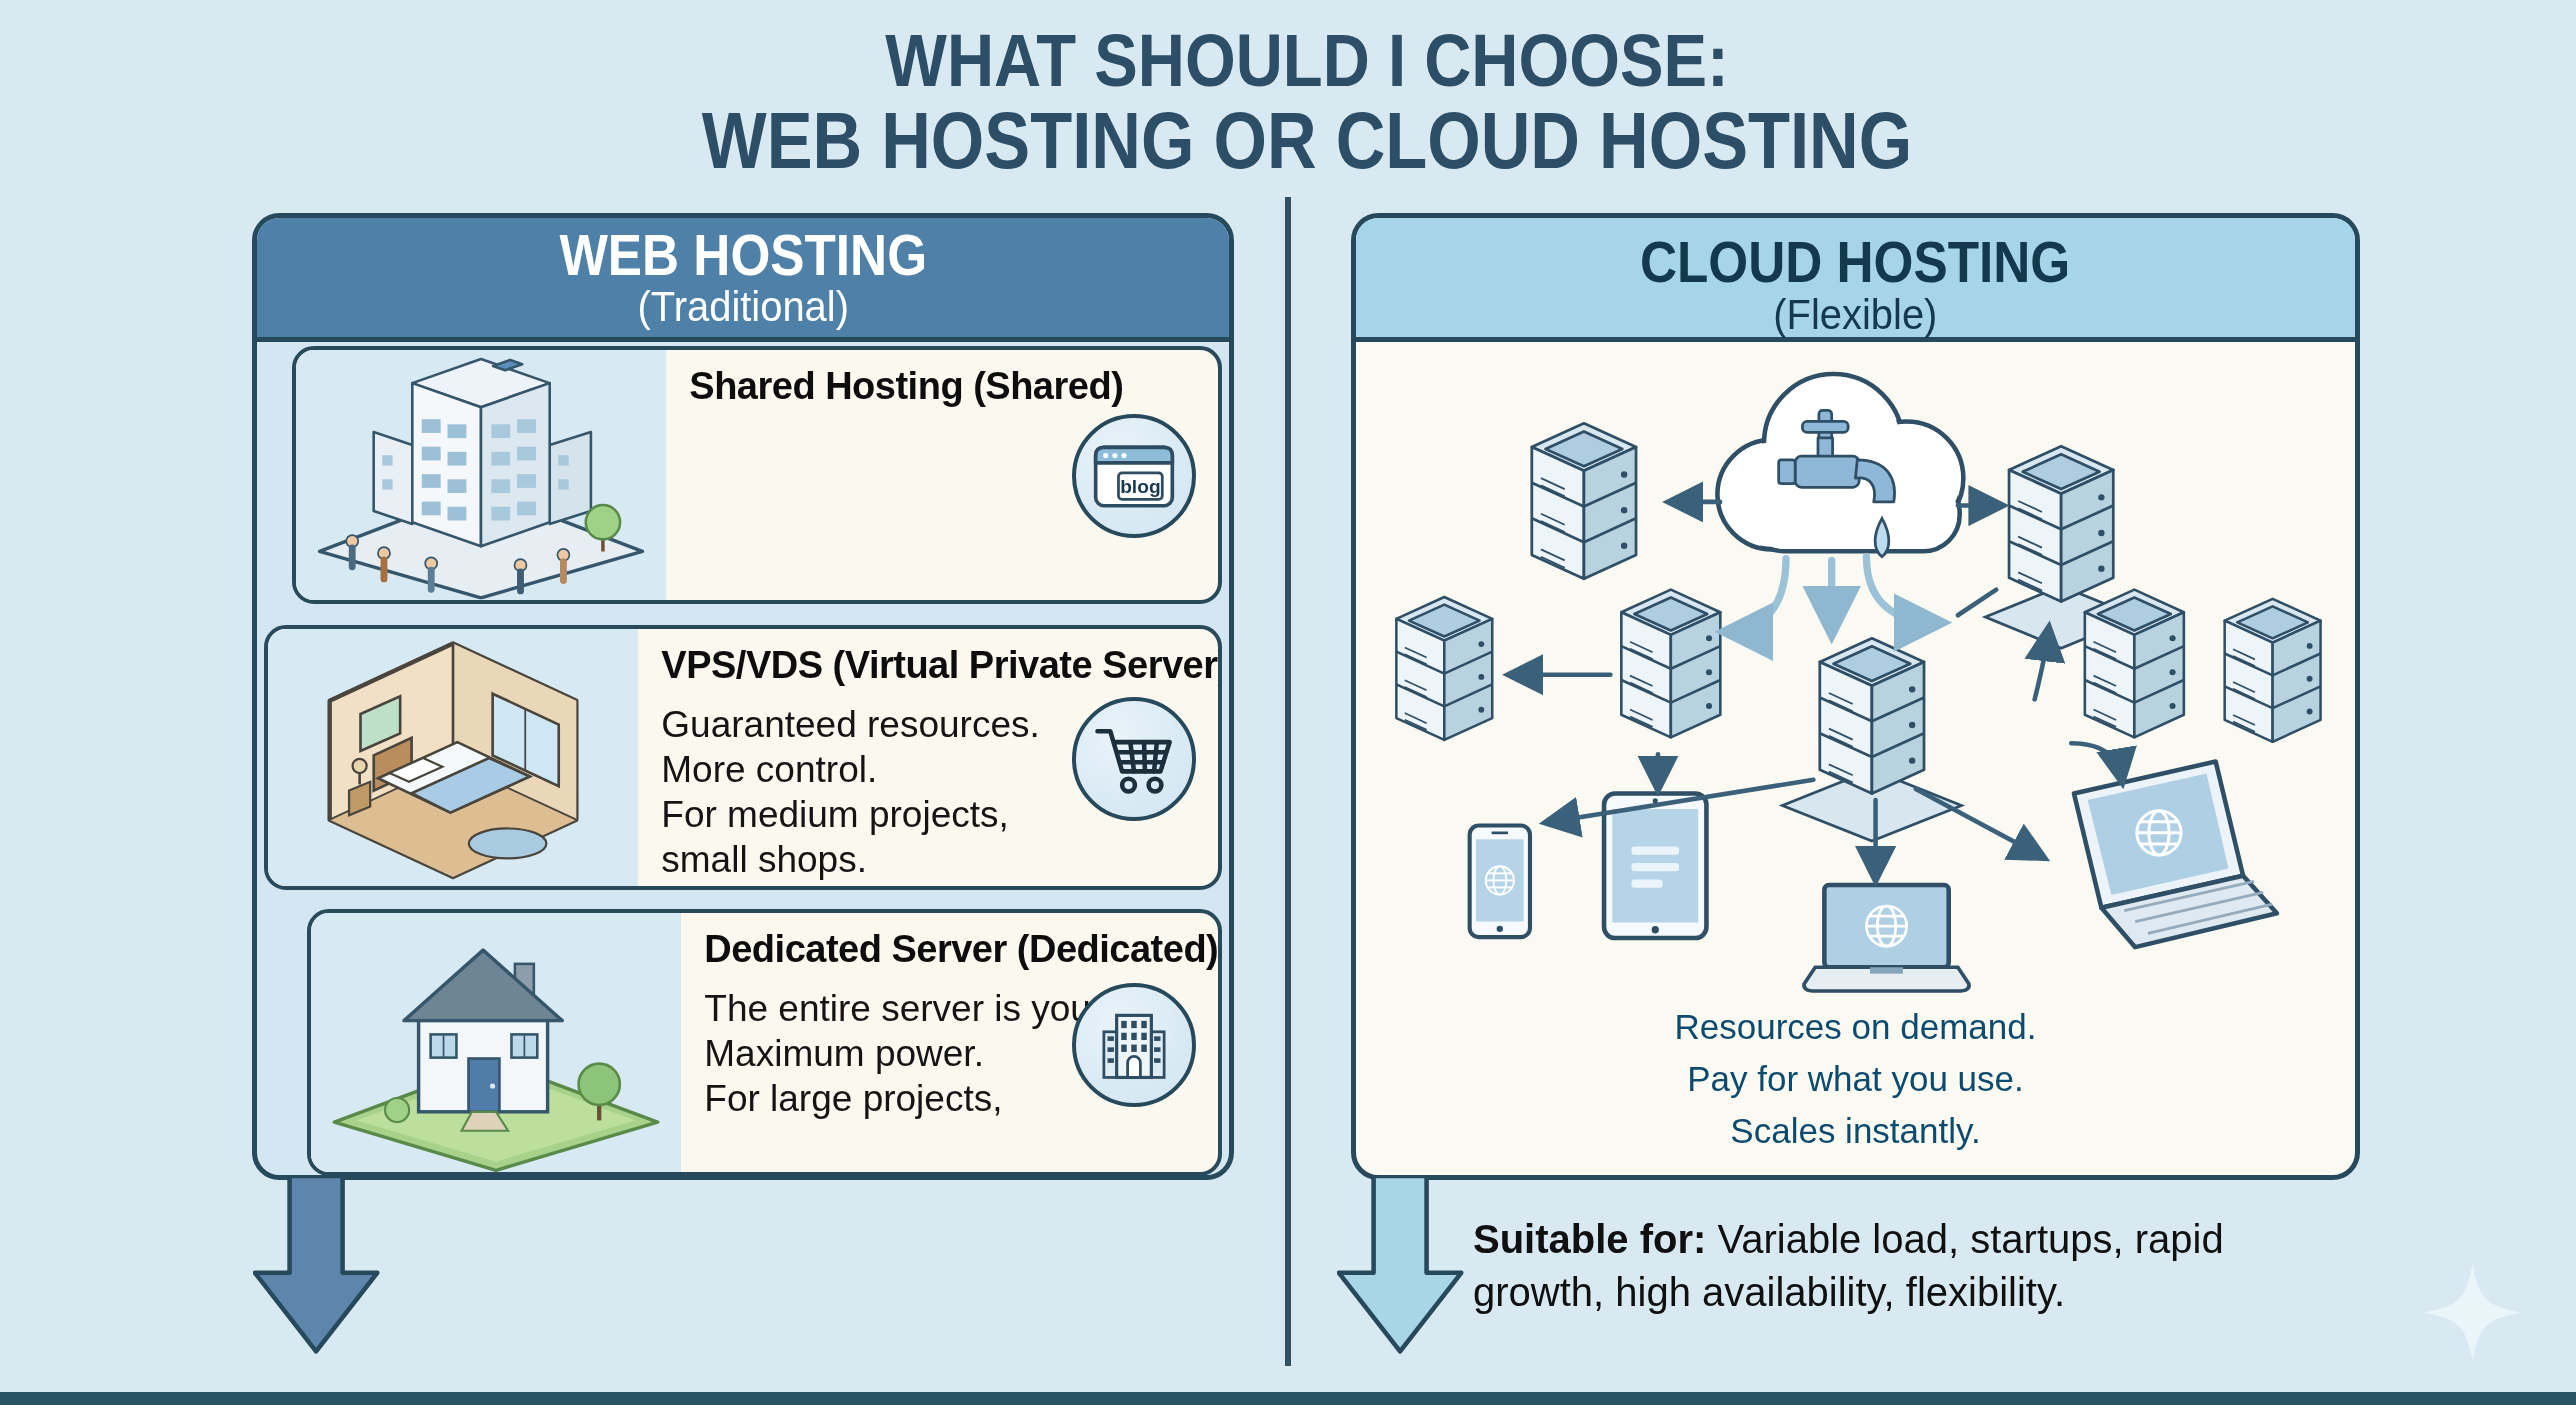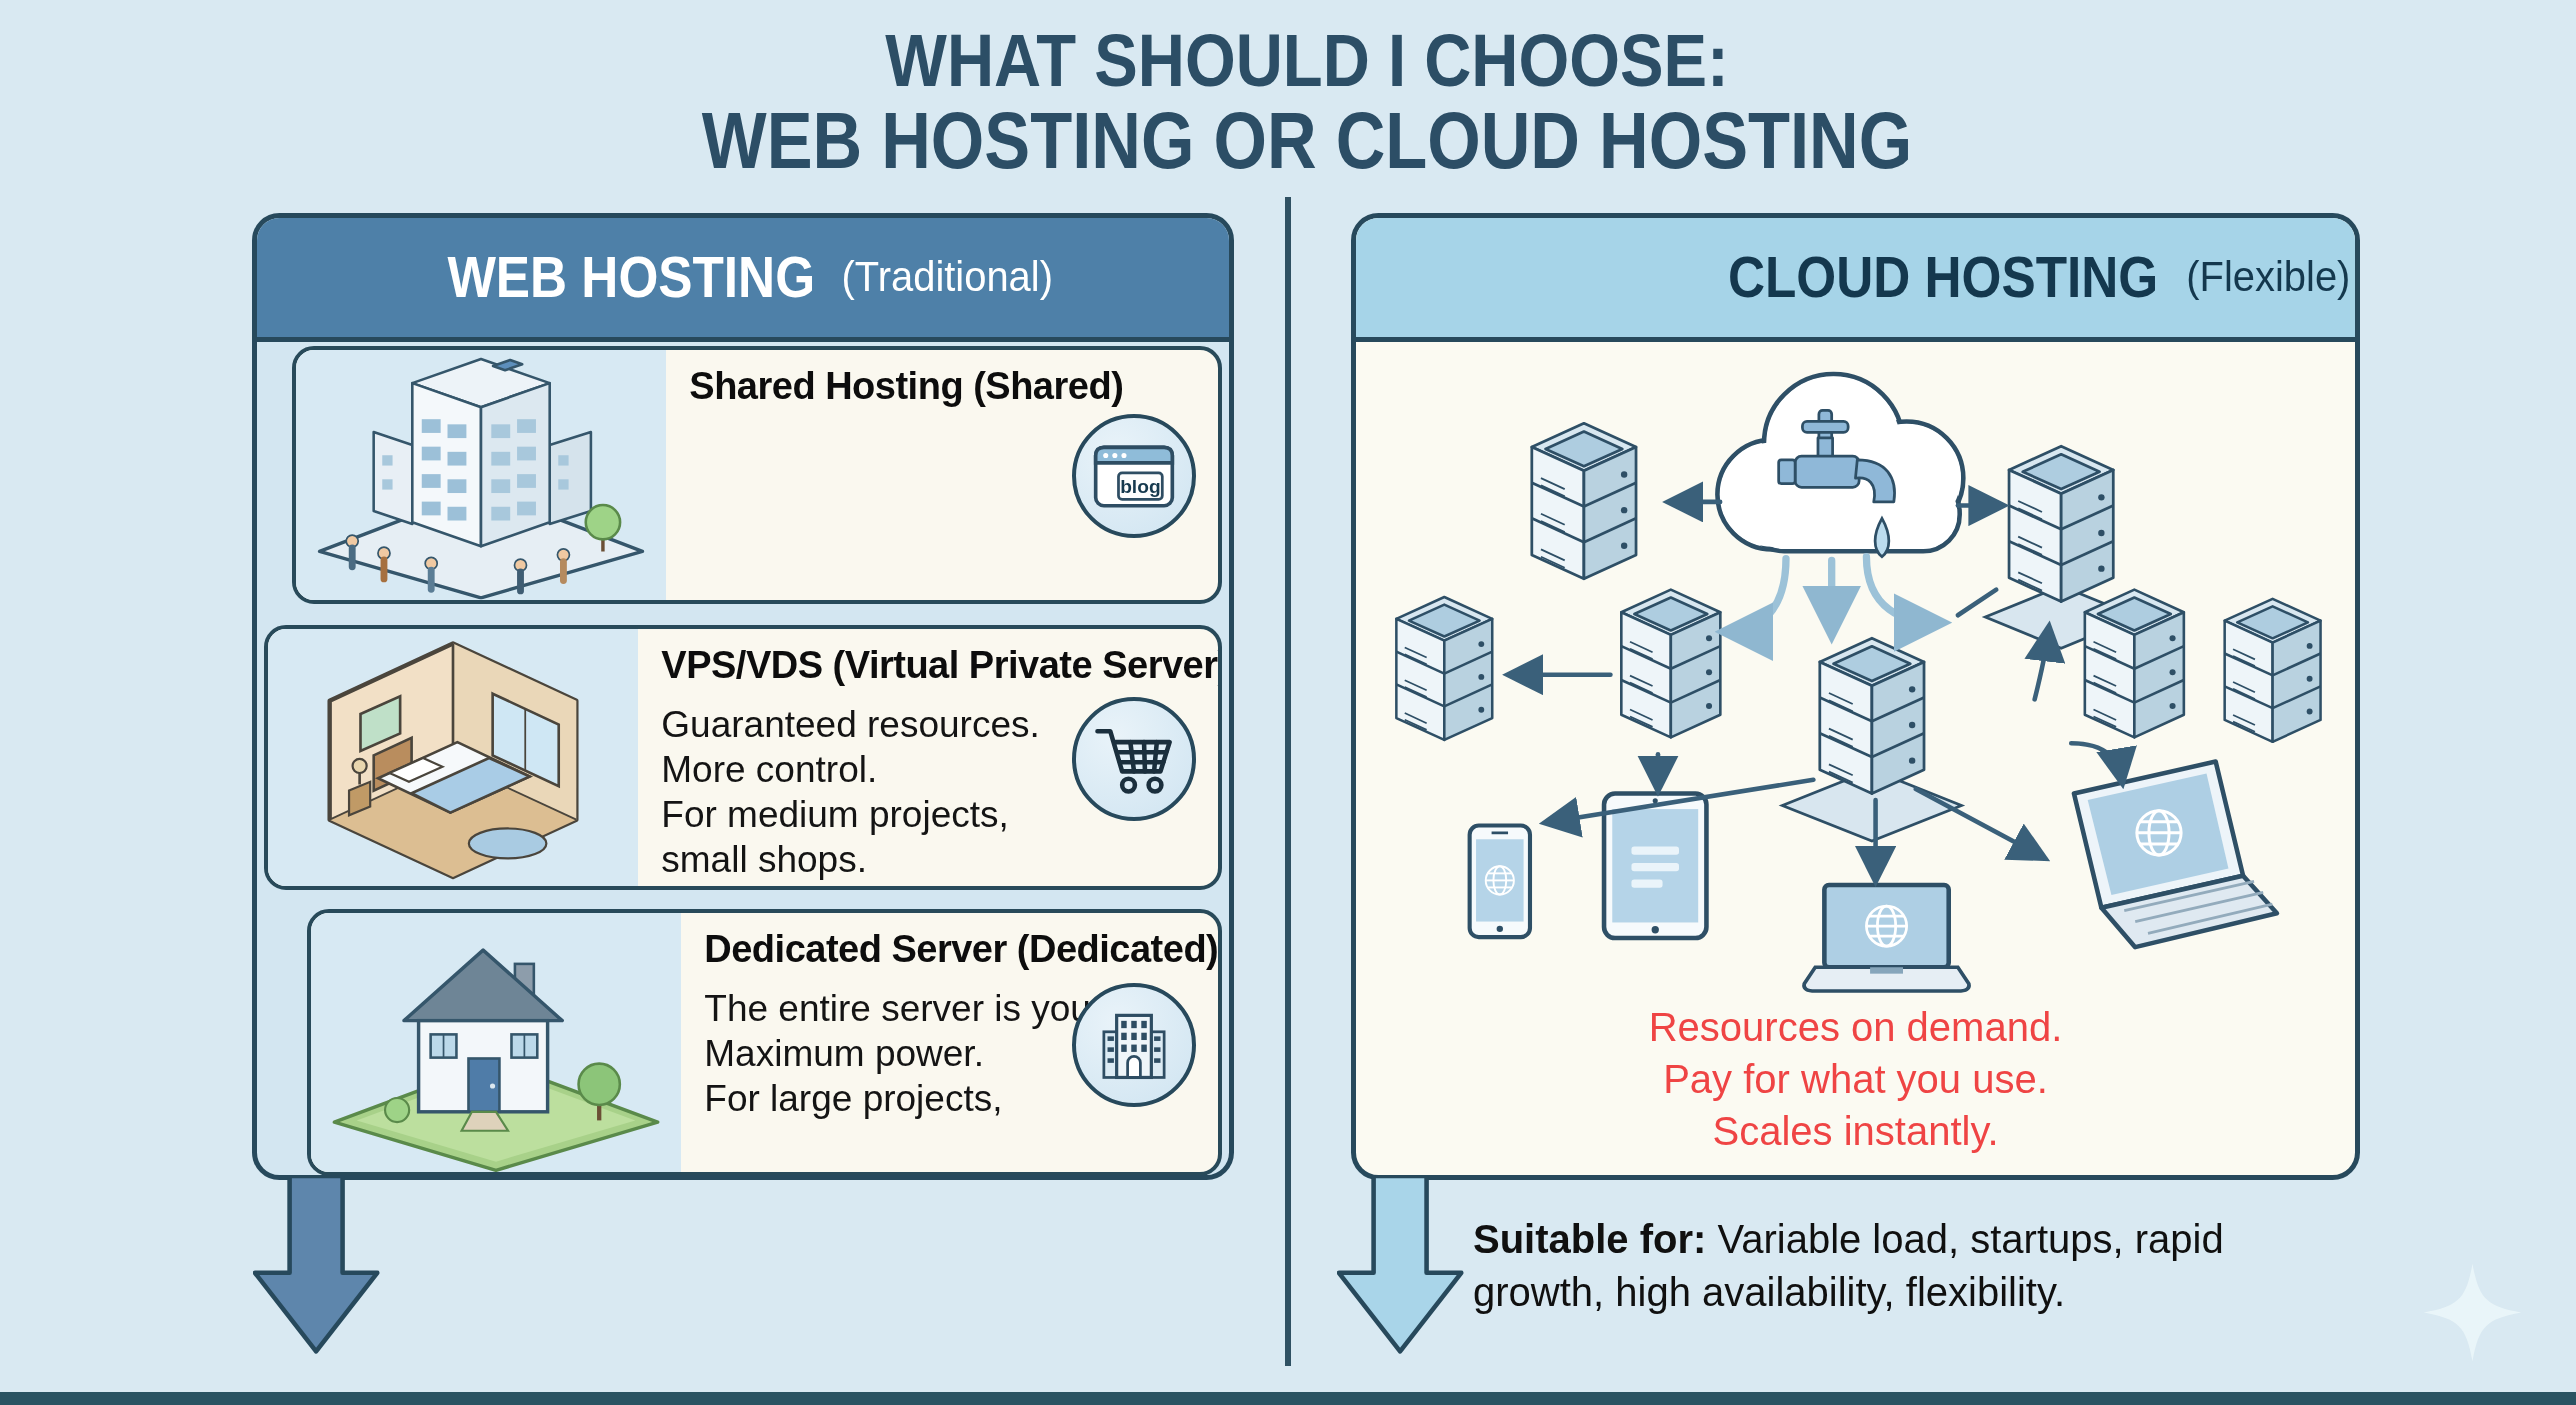--- a/index.html
+++ b/index.html
@@ -12,21 +12,21 @@
               color:#2c4e66;white-space:nowrap;}
   .title-line.l1{top:16.5px;font-size:75px;transform:scaleX(.87);}
   .title-line.l2{top:95px;font-size:79px;transform:scaleX(.87);}
 
   
   .panel{position:absolute;top:213px;height:967px;border:5.5px solid #27495c;
          border-radius:27.4px;box-sizing:border-box;overflow:hidden;}
   .panel.web{left:252px;width:982px;background:#d3e6f1;}
   .panel.cloud{left:1351px;width:1009px;background:#fbfaf2;}
   .panel-header{position:absolute;top:0;left:0;right:0;height:119px;
-                border-bottom:5.5px solid #27495c;display:flex;flex-direction:row;
+                border-bottom:5.5px solid #27495c;display:flex;flex-direction:column;
                 align-items:center;justify-content:center;line-height:1.05;}
   .panel.web .panel-header{background:#4e80a8;color:#ffffff;}
   .panel.cloud .panel-header{background:#a6d4e8;color:#14384e;justify-content:flex-end;}
   .panel-header .ph-title{font-size:57px;font-weight:bold;transform:scaleX(.9);white-space:nowrap;}
   .panel-header .ph-sub{font-size:42px;font-weight:400;transform:scaleX(.95);white-space:nowrap;}
 
   
   .card{position:absolute;left:7.3px;right:7.3px;background:#faf8ef;border:4.6px solid #284a5a;
         border-radius:22px;box-sizing:border-box;overflow:hidden;}
   .card .illo{position:absolute;left:0;top:0;bottom:0;width:370px;background:#d7e9f3;}
@@ -48,22 +48,22 @@
   
   .big-arrow{position:absolute;top:1176px;}
   .big-arrow.web{left:253px;}
   .big-arrow.cloud{left:1337px;}
   .divider{position:absolute;left:1285px;top:197px;width:5.5px;height:1169px;background:#2f5163;}
   .footer-bar{position:absolute;left:0;right:0;bottom:0;height:12.8px;background:#2a5362;}
   .sparkle{position:absolute;left:2422px;top:1262px;}
 
   
   .cloud-diagram{position:absolute;left:0;top:123px;width:998px;height:661px;}
-  .cloud-desc{position:absolute;left:0;right:0;top:783px;text-align:center;font-size:40px;
-              color:#ef4444;line-height:52px;}
+  .cloud-desc{position:absolute;left:0;right:0;top:783px;text-align:center;font-size:35px;
+              color:#0c4a6e;line-height:52px;}
 </style>
 </head>
 <body>
 
 <div class="stage">
 
   <div class="title-line l1">WHAT SHOULD I CHOOSE:</div>
   <div class="title-line l2">WEB HOSTING OR CLOUD HOSTING</div>
 
   <div class="panel web">

